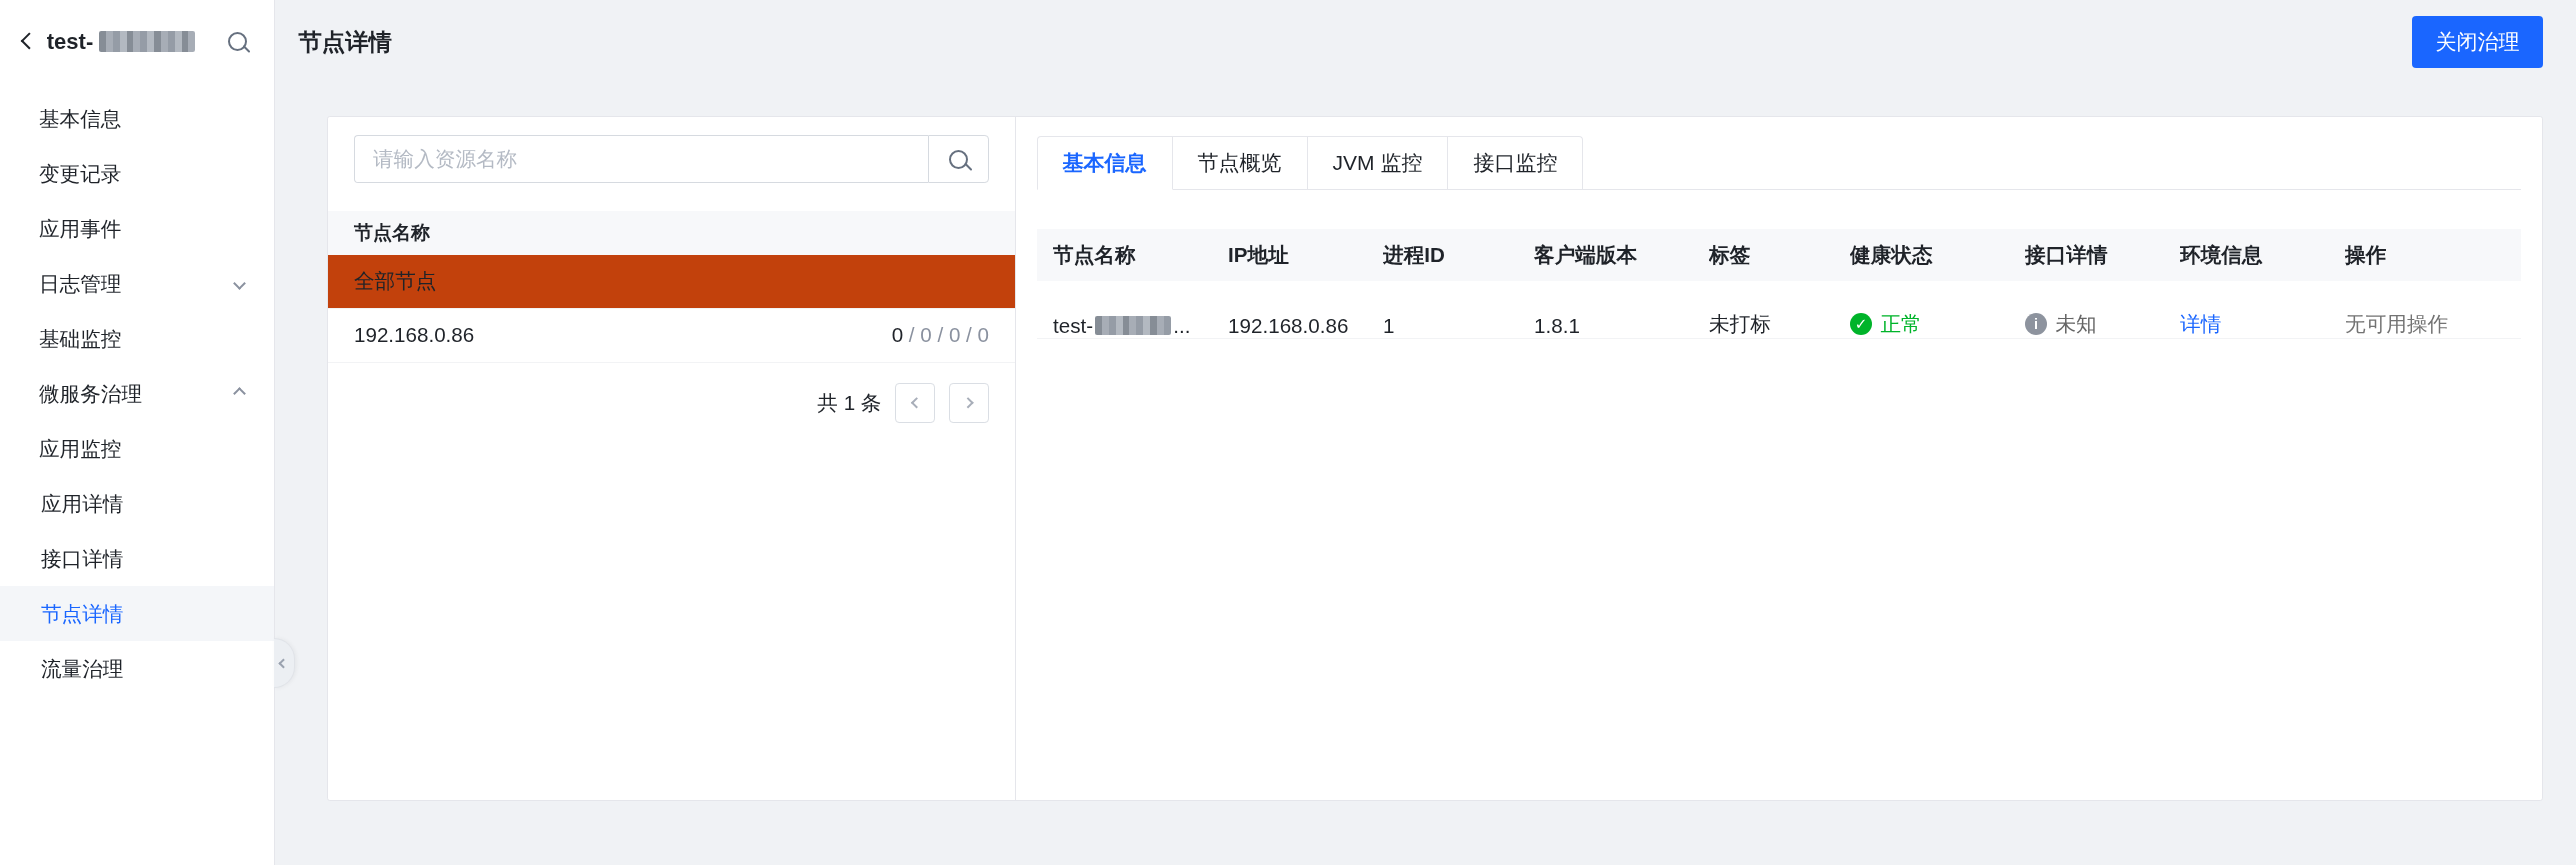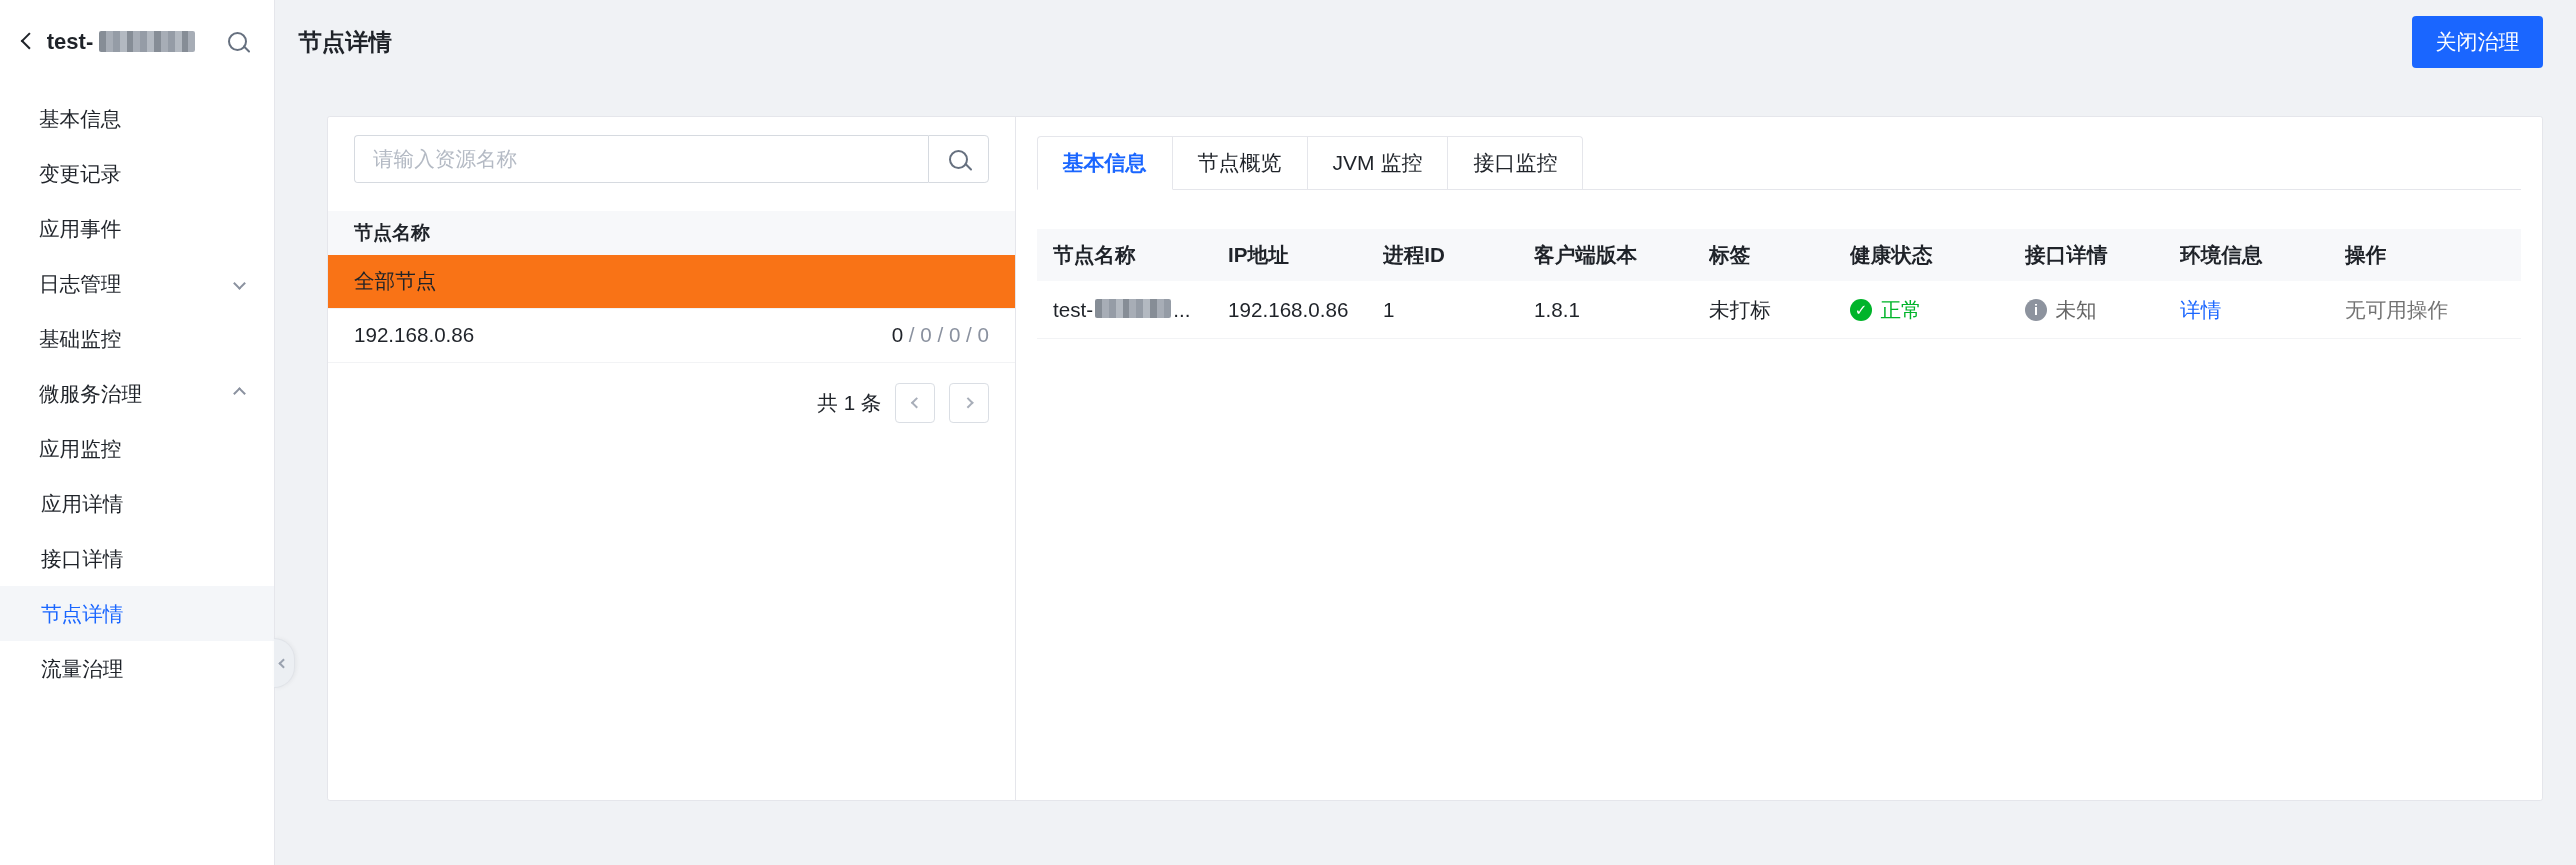--- a/index.html
+++ b/index.html
@@ -52,40 +52,40 @@
   .lheader-metrics{margin-left:auto;display:inline-flex;align-items:center;font-size:18px}
   .dark{color:#1f2329}
   .gray{color:#8a919f}
   .lheader-metrics .dark{font-weight:700}
   .sorter{display:inline-flex;flex-direction:column;gap:3.4px;margin-left:9.6px;cursor:pointer}
   .sorter i{display:block;width:0;height:0;border-left:5.5px solid transparent;border-right:5.5px solid transparent}
   .sorter .up{border-bottom:6.9px solid #c3c8d1}
   .sorter .dn{border-top:6.9px solid #c3c8d1}
 
   .lrow{height:54px;display:flex;align-items:center;padding:0 26px;font-size:20.6px;border-bottom:0.7px solid #f2f3f5;cursor:pointer;flex:0 0 auto}
-  .lrow.selected{background:#f97316}
+  .lrow.selected{background:#c2410c}
   .lrow .metrics{margin-left:auto}
 
   .pagination{display:flex;align-items:center;justify-content:flex-end;gap:13.8px;margin:20.6px 26px 0;font-size:20.6px;flex:0 0 auto}
   .page-btn{width:40px;height:40px;border:0.7px solid #dadee4;border-radius:4.1px;background:#fff;display:flex;align-items:center;justify-content:center;cursor:pointer}
   .page-btn .chev{width:7.6px;height:7.6px;border-color:#a8aeb9}
   .page-btn .chev.left{margin-left:3.4px}
   .page-btn .chev.right{margin-right:3.4px}
 
   
   .right-panel{flex:1;min-width:0;padding:19px 20.6px 0;display:flex;flex-direction:column}
   .tabs{display:flex;align-items:flex-end;border-bottom:0.7px solid #e5e6eb;flex:0 0 auto}
   .tab{height:54px;display:flex;align-items:center;padding:0 25px;font-size:21px;background:#fff;border:0.7px solid #e5e6eb;border-left:none;margin-bottom:-0.7px;cursor:pointer;white-space:nowrap}
   .tab:first-child{border-left:0.7px solid #e5e6eb;border-top-left-radius:4.1px}
   .tab.last{border-top-right-radius:4.1px}
   .tab.active{color:#1a66ff;font-weight:700;border-bottom-color:#fff}
 
   .ntable{margin-top:39px}
   .nhead{display:flex;align-items:center;height:52px;background:#f7f8fa;font-size:20.6px;font-weight:700;padding:0 16.5px}
-  .nrow{display:flex;align-items:center;height:58px;font-size:20.6px;padding:0 16.5px;border-bottom:0.7px solid #f2f3f5}
+  .nrow{display:flex;align-items:flex-end;height:58px;font-size:20.6px;padding:0 16.5px;border-bottom:0.7px solid #f2f3f5}
   .cell{flex:0 0 auto;padding-right:13.8px;white-space:nowrap;overflow:hidden;text-overflow:ellipsis}
   .c-name{width:175px}.c-ip{width:155px}.c-pid{width:151px}.c-ver{width:175px}.c-tag{width:141px}
   .c-health{width:175px}.c-ms{width:155px}.c-env{width:165px}.c-action{flex:1 1 auto}
 
   .status{display:inline-flex;align-items:center;gap:8.3px}
   .check-icon{width:22px;height:22px;border-radius:50%;background:#00b42a;color:#fff;font-size:15px;line-height:22px;text-align:center;display:inline-block;font-weight:700;flex:0 0 auto}
   .green{color:#00b42a}
   .info-icon{width:22px;height:22px;border-radius:50%;background:#8d939e;color:#fff;font-size:14.4px;line-height:22px;text-align:center;display:inline-block;font-style:normal;font-weight:700;flex:0 0 auto}
   .gray-text{color:#666}
   .link{color:#1a66ff;cursor:pointer}

